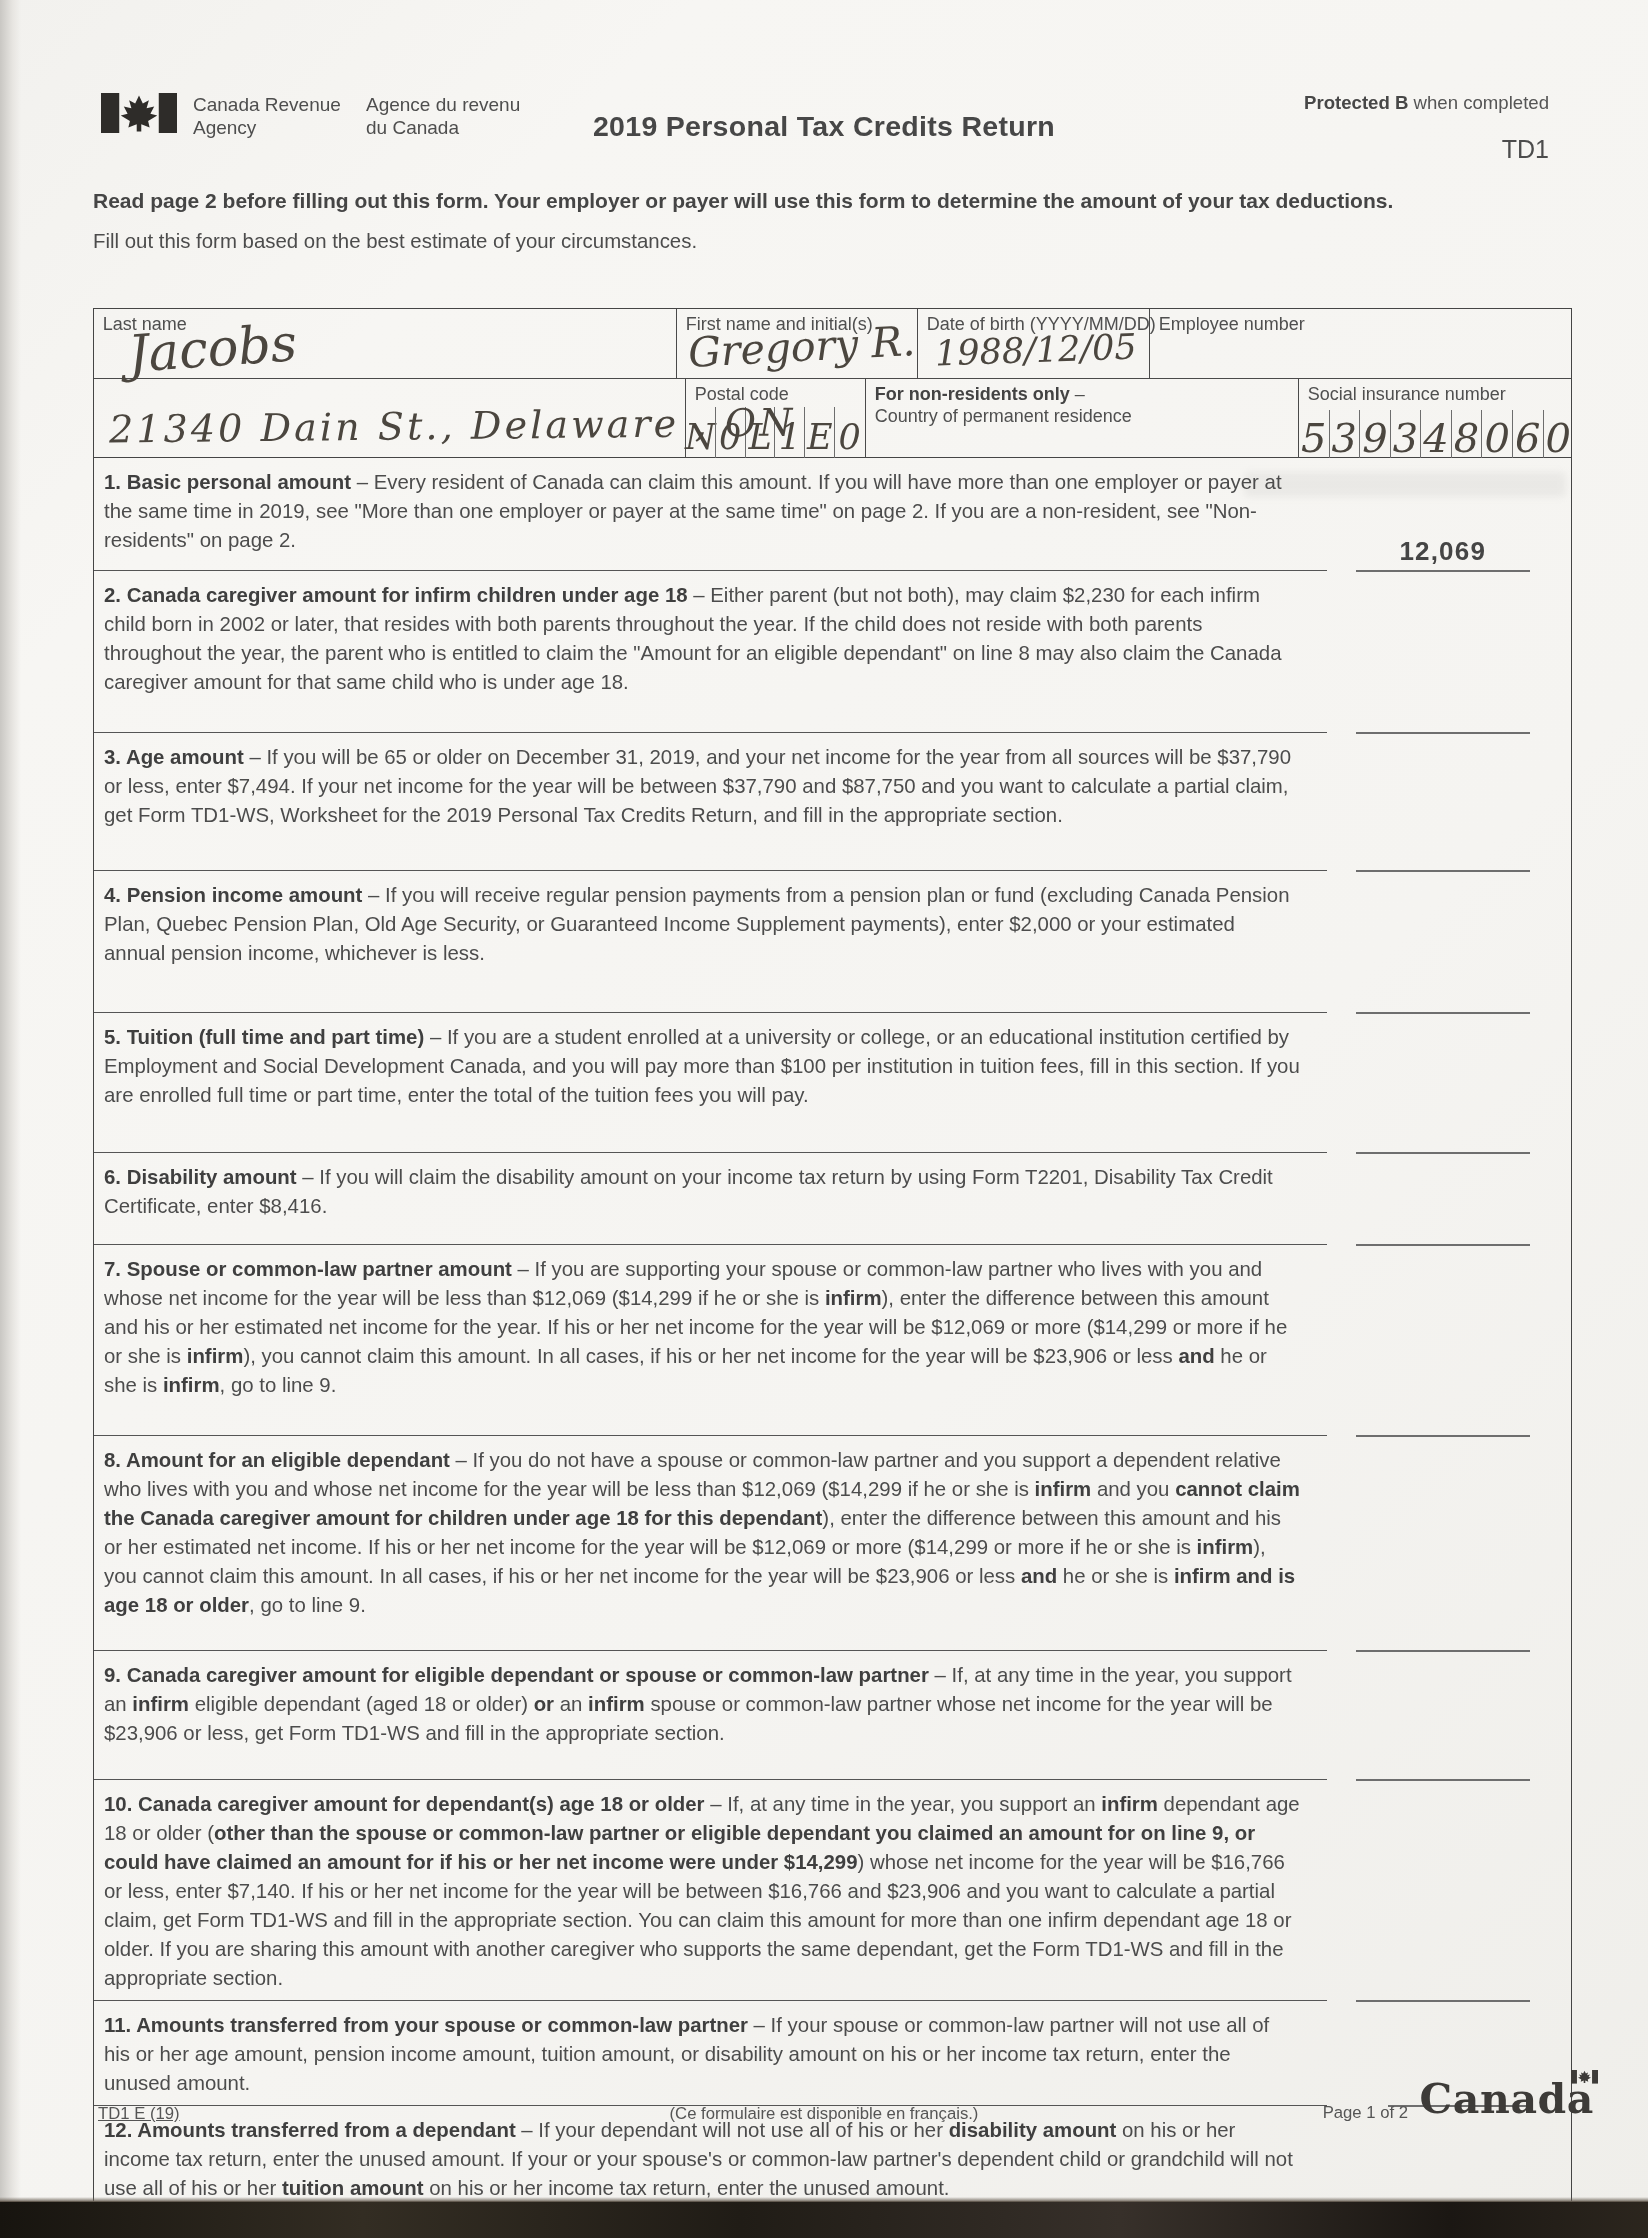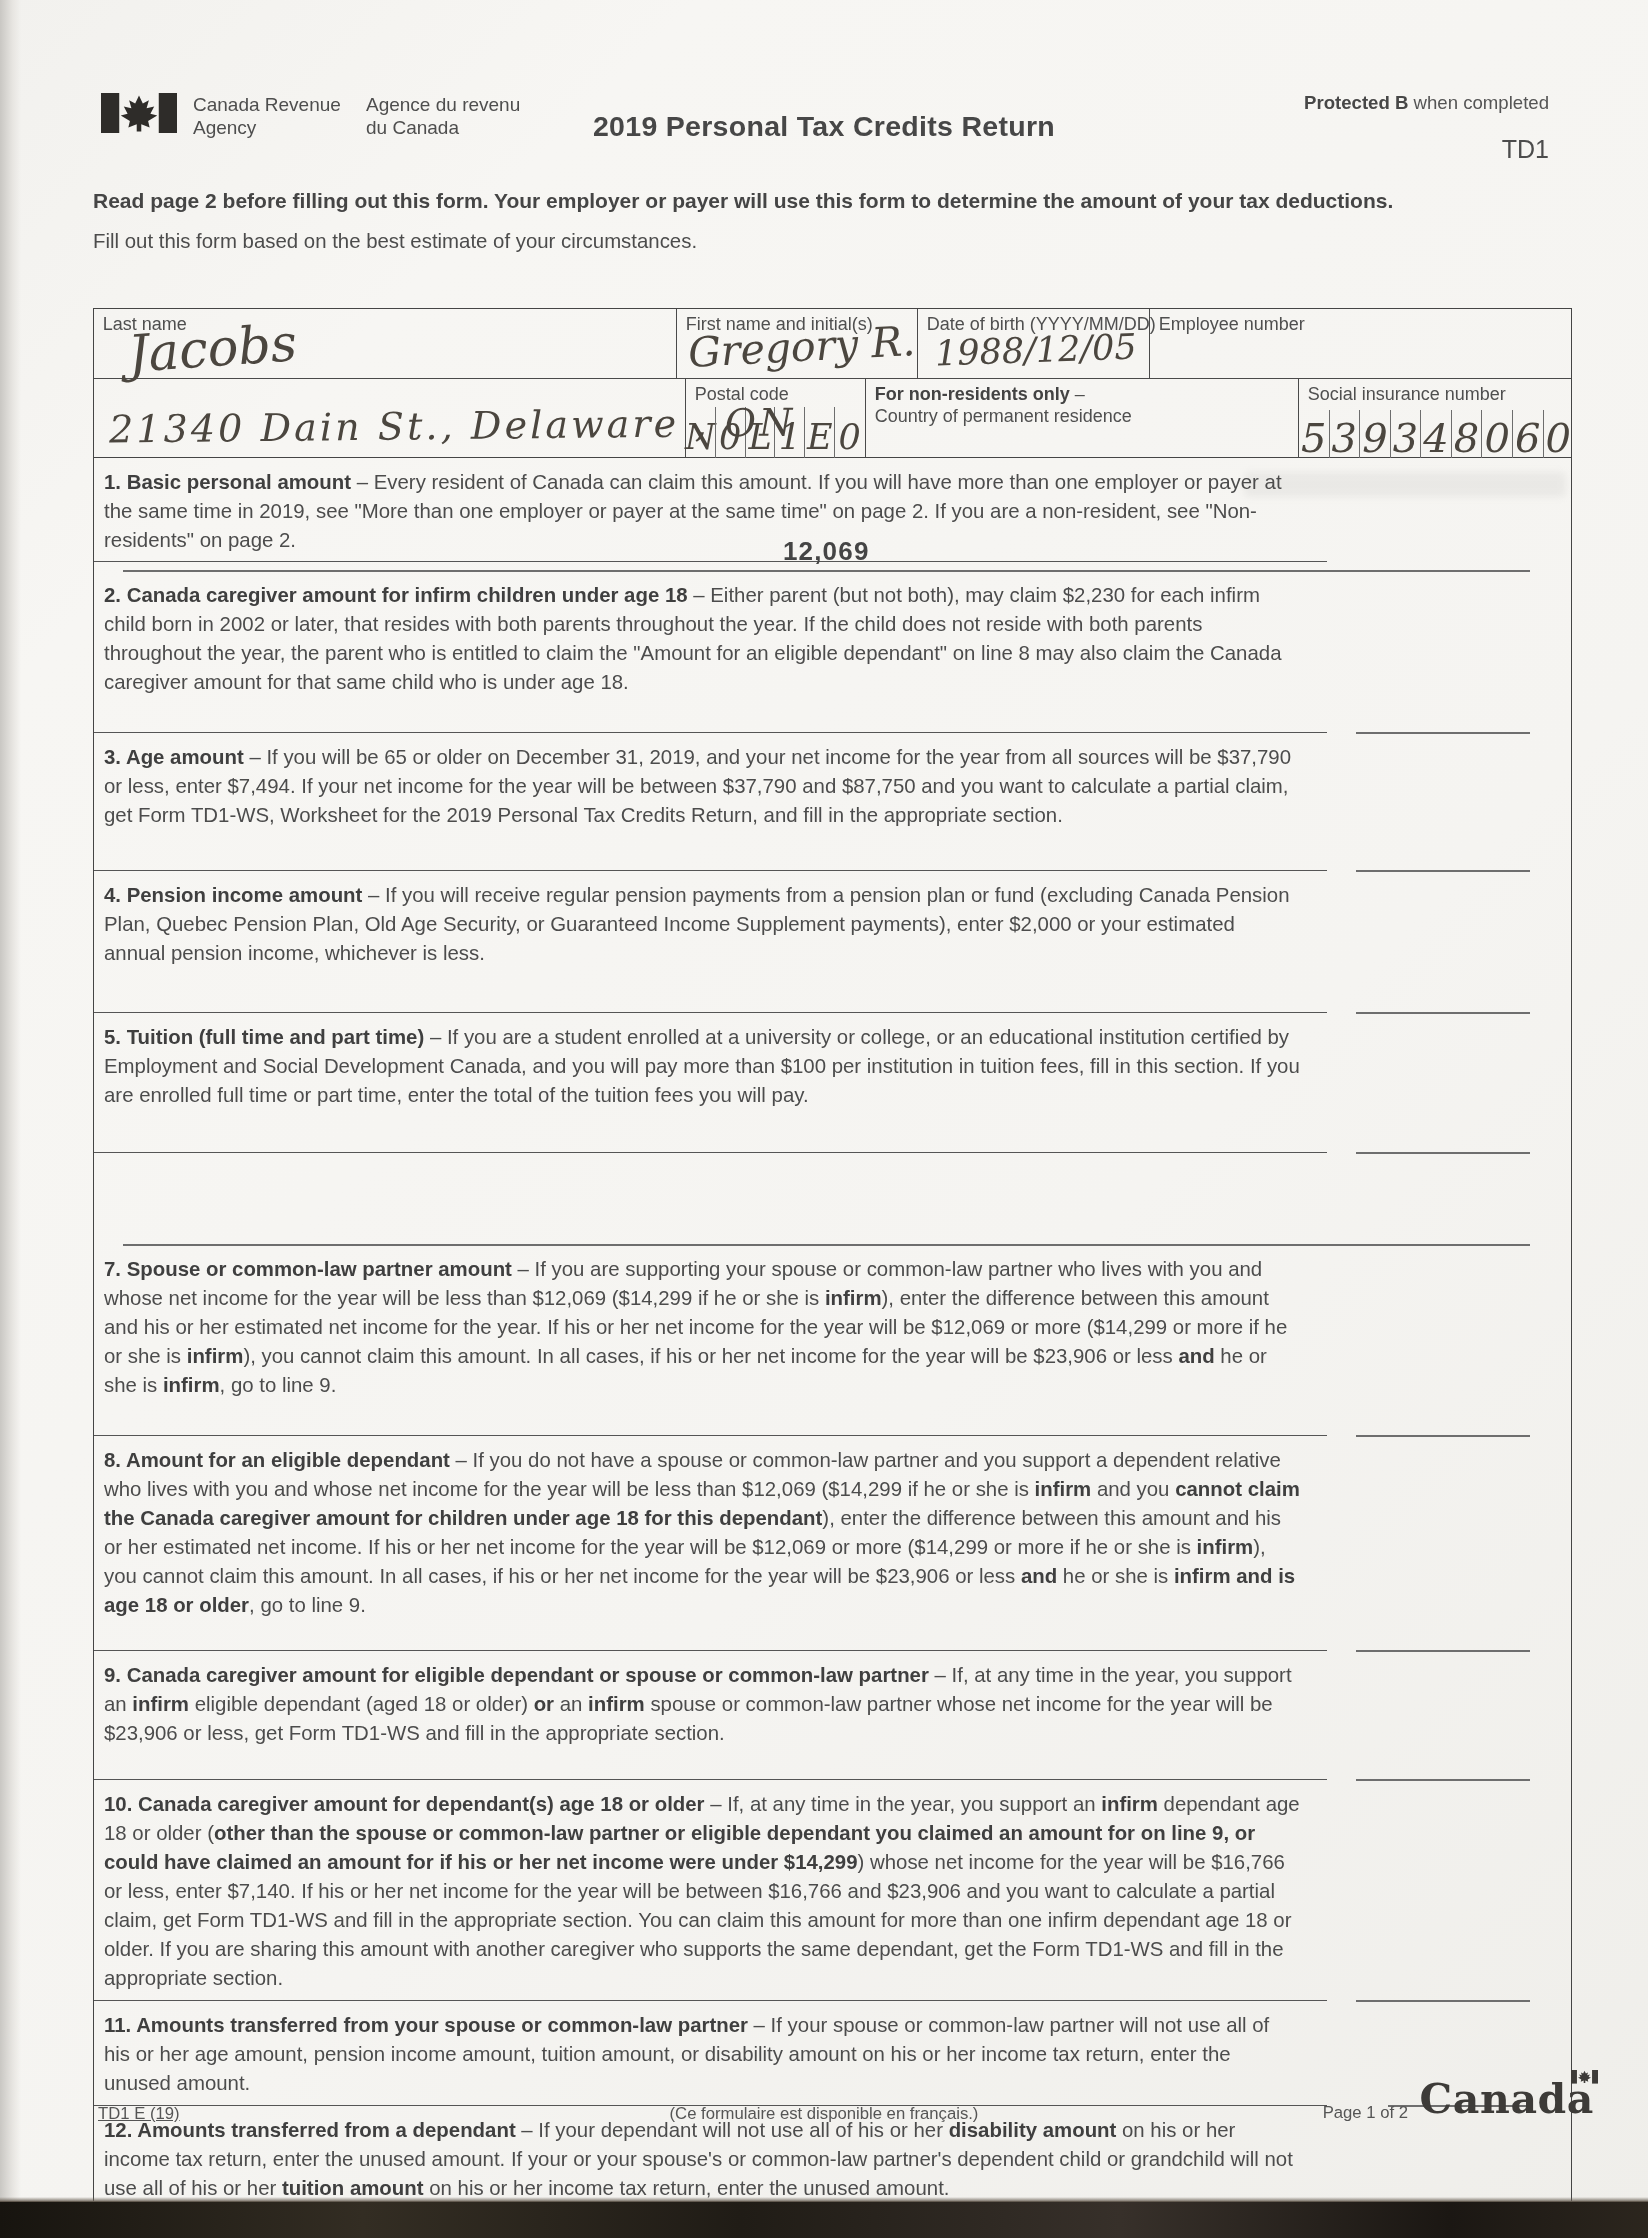--- a/index.html
+++ b/index.html
@@ -45,21 +45,21 @@
   .sin-cells .c span{font-size:40px;bottom:-2.5px;}
 
   
   .mainbox{position:absolute;left:93px;top:458px;width:1479px;border-left:1.9px solid #454545;border-right:1.9px solid #454545;border-bottom:3.1px solid #3c3c3c;box-sizing:border-box;background:transparent;}
   .sec{display:flex;align-items:stretch;position:relative;}
   .sec-text{width:1233px;box-sizing:border-box;padding:10px 27px 6.2px 10px;font-size:20.4px;line-height:29px;color:#4c4c4c;border-bottom:1.9px solid #555;}
   .sec-text .b{font-weight:bold;color:#3f3f3f;}
   .sec-amt{flex:1;position:relative;}
   .amt-line{position:absolute;left:28.5px;right:41px;bottom:-1.2px;height:1.9px;background:#6e6e6e;}
   .amt-val{position:absolute;left:28.5px;right:41px;bottom:3.7px;text-align:center;font-size:26px;font-weight:bold;color:#454545;letter-spacing:1.2px;}
-  .sec:nth-child(1){min-height:113px;flex-direction:column;}
+  .sec:nth-child(1){min-height:113px;}
   .sec:nth-child(2){min-height:162px;}
   .sec:nth-child(3){min-height:138px;}
   .sec:nth-child(4){min-height:142px;}
   .sec:nth-child(5){min-height:140px;}
   .sec:nth-child(6){min-height:92px;}
   .sec:nth-child(7){min-height:191px;}
   .sec:nth-child(8){min-height:215px;}
   .sec:nth-child(9){min-height:129px;}
   .sec:nth-child(10){min-height:221px;}
   .sec:nth-child(11){min-height:105px;gap:32px;}
@@ -211,20 +211,21 @@
           <div class="amt-line"></div>
         </div>
     </div>
     <div class="sec">
       <div class="sec-text"><span class="b">5. Tuition (full time and part time)</span><span> – If you are a student enrolled at a university or college, or an educational institution certified by Employment and Social Development Canada, and you will pay more than $100 per institution in tuition fees, fill in this section. If you are enrolled full time or part time, enter the total of the tuition fees you will pay.</span></div>
       <div class="sec-amt">
           <div class="amt-line"></div>
         </div>
     </div>
     <div class="sec">
+      <div class="sec-text"><span class="b">6. Disability amount</span><span> – If you will claim the disability amount on your income tax return by using Form T2201, Disability Tax Credit Certificate, enter $8,416.</span></div>
       <div class="sec-amt">
           <div class="amt-line"></div>
         </div>
     </div>
     <div class="sec">
       <div class="sec-text"><span class="b">7. Spouse or common-law partner amount</span><span> – If you are supporting your spouse or common-law partner who lives with you and whose net income for the year will be less than $12,069 ($14,299 if he or she is </span><span class="b">infirm</span><span>), enter the difference between this amount and his or her estimated net income for the year. If his or her net income for the year will be $12,069 or more ($14,299 or more if he or she is </span><span class="b">infirm</span><span>), you cannot claim this amount. In all cases, if his or her net income for the year will be $23,906 or less </span><span class="b">and</span><span> he or she is </span><span class="b">infirm</span><span>, go to line 9.</span></div>
       <div class="sec-amt">
           <div class="amt-line"></div>
         </div>
     </div>

